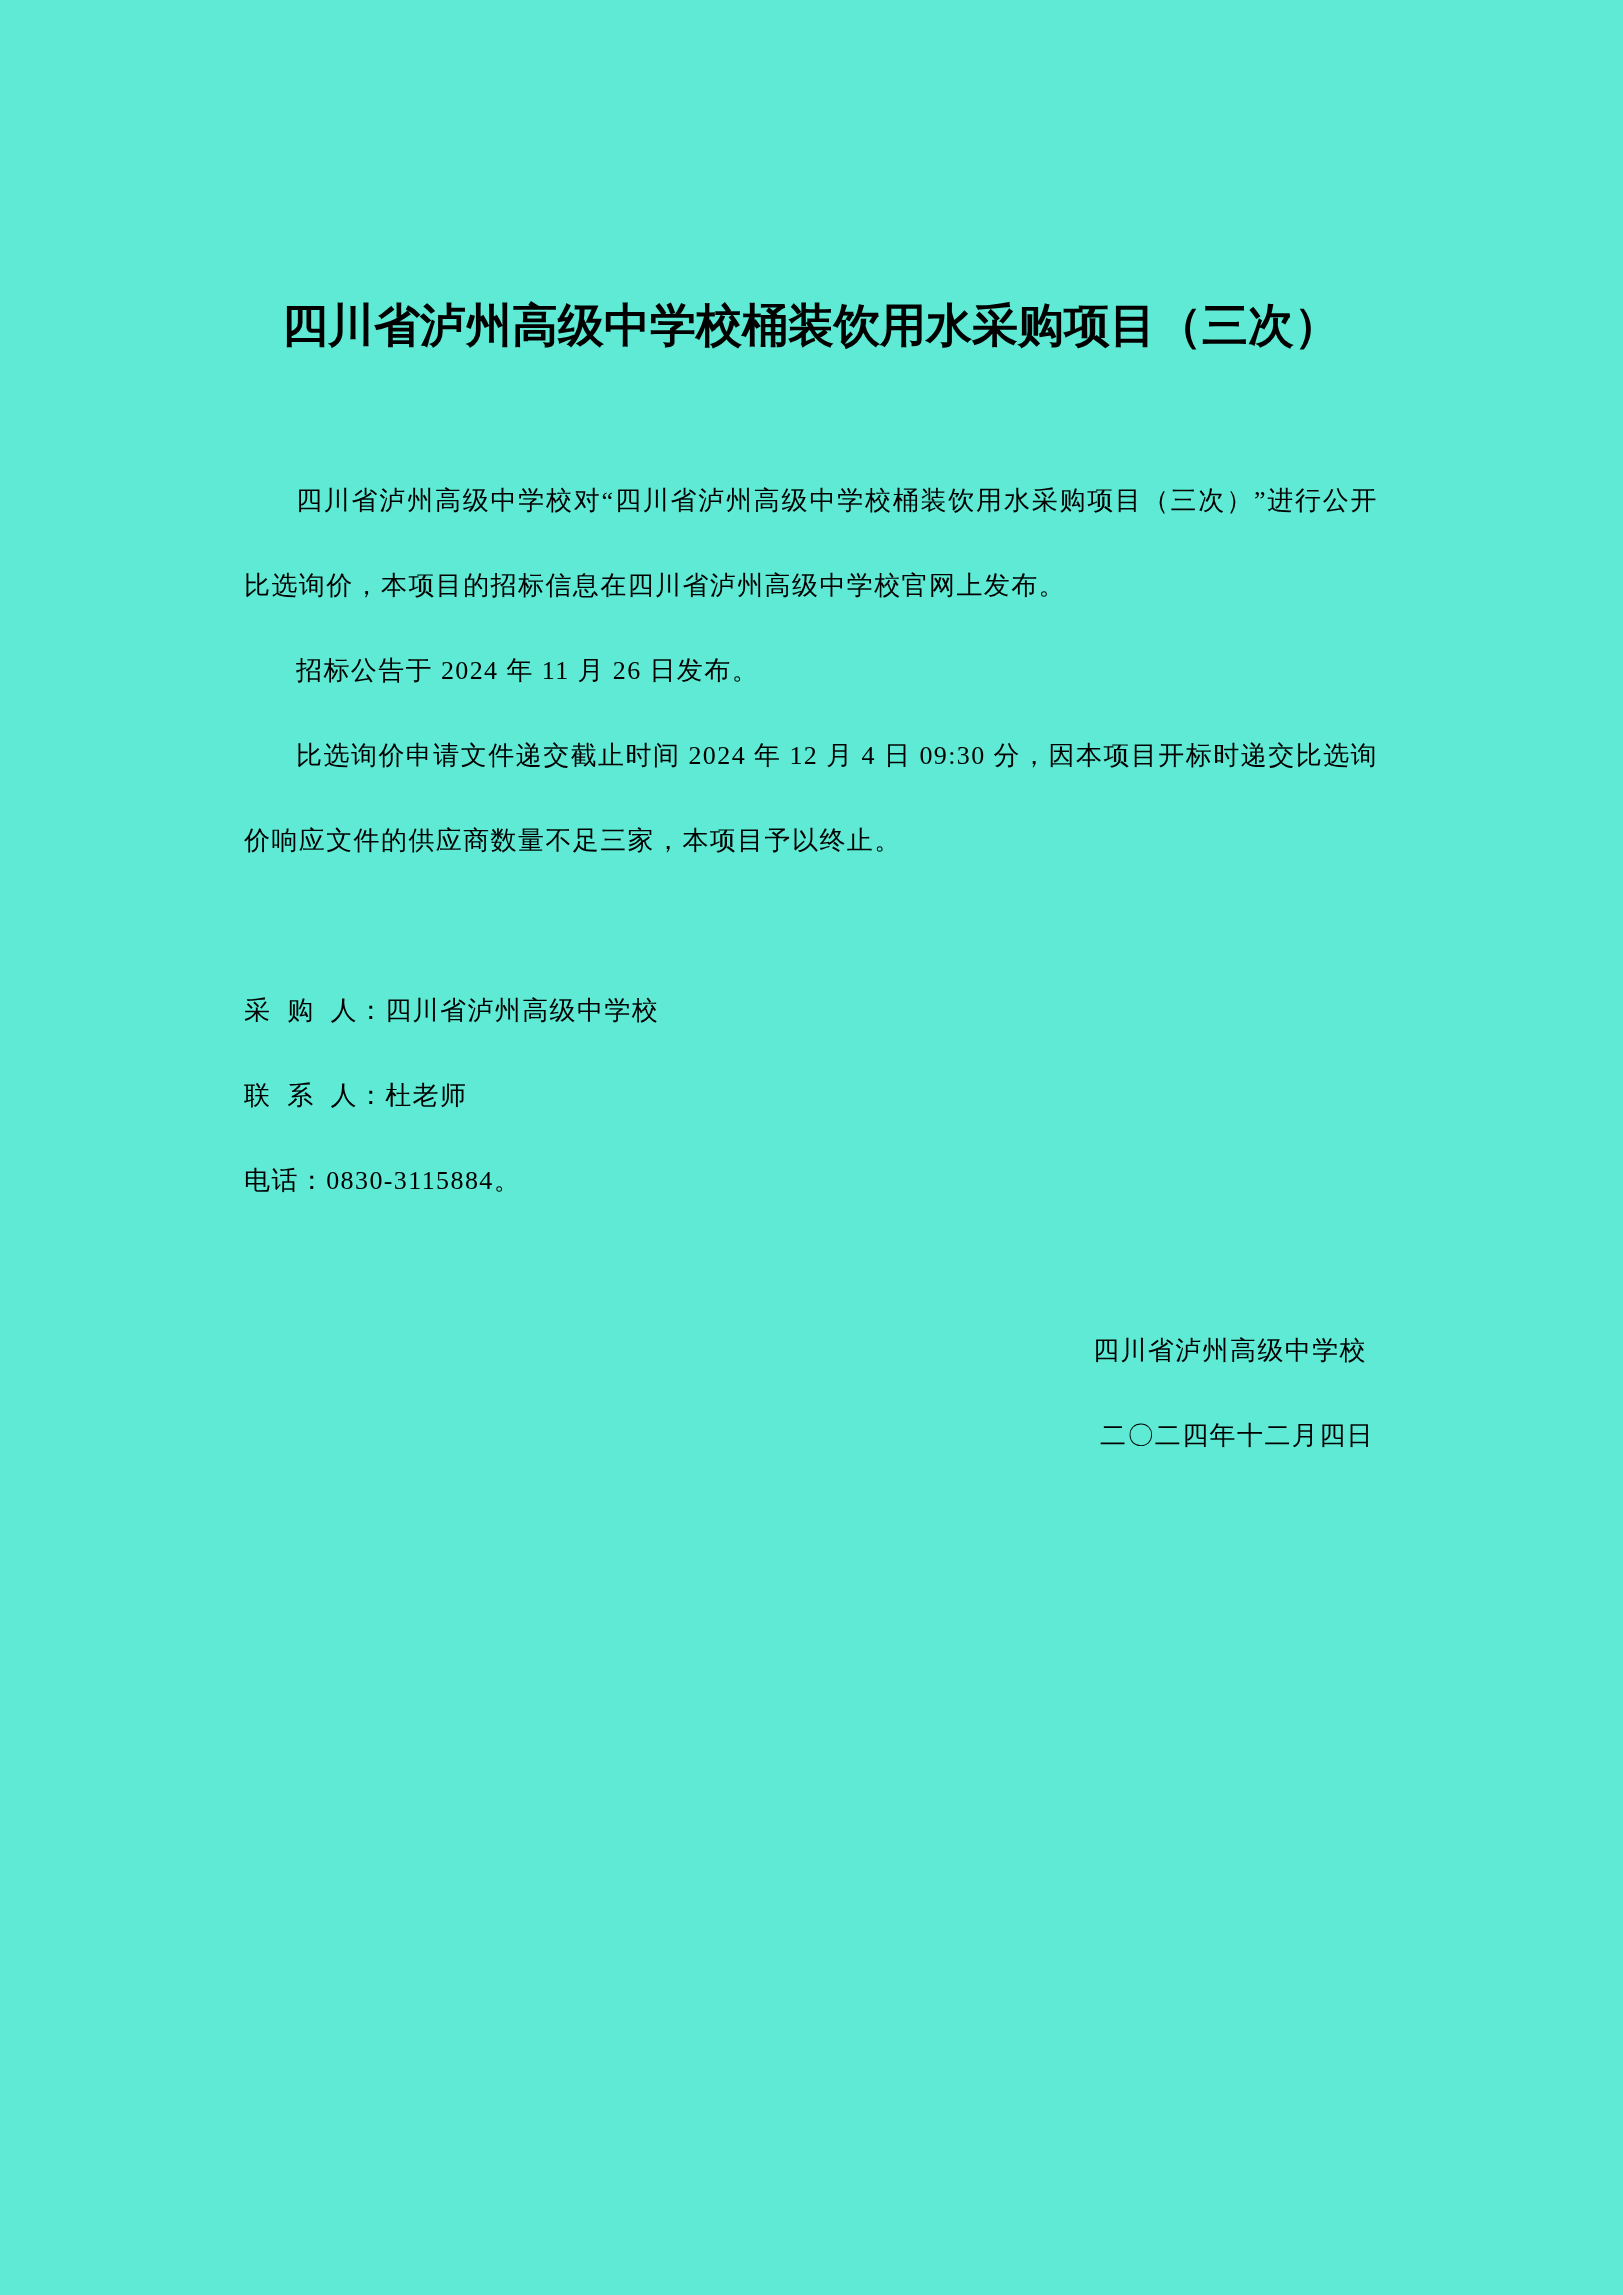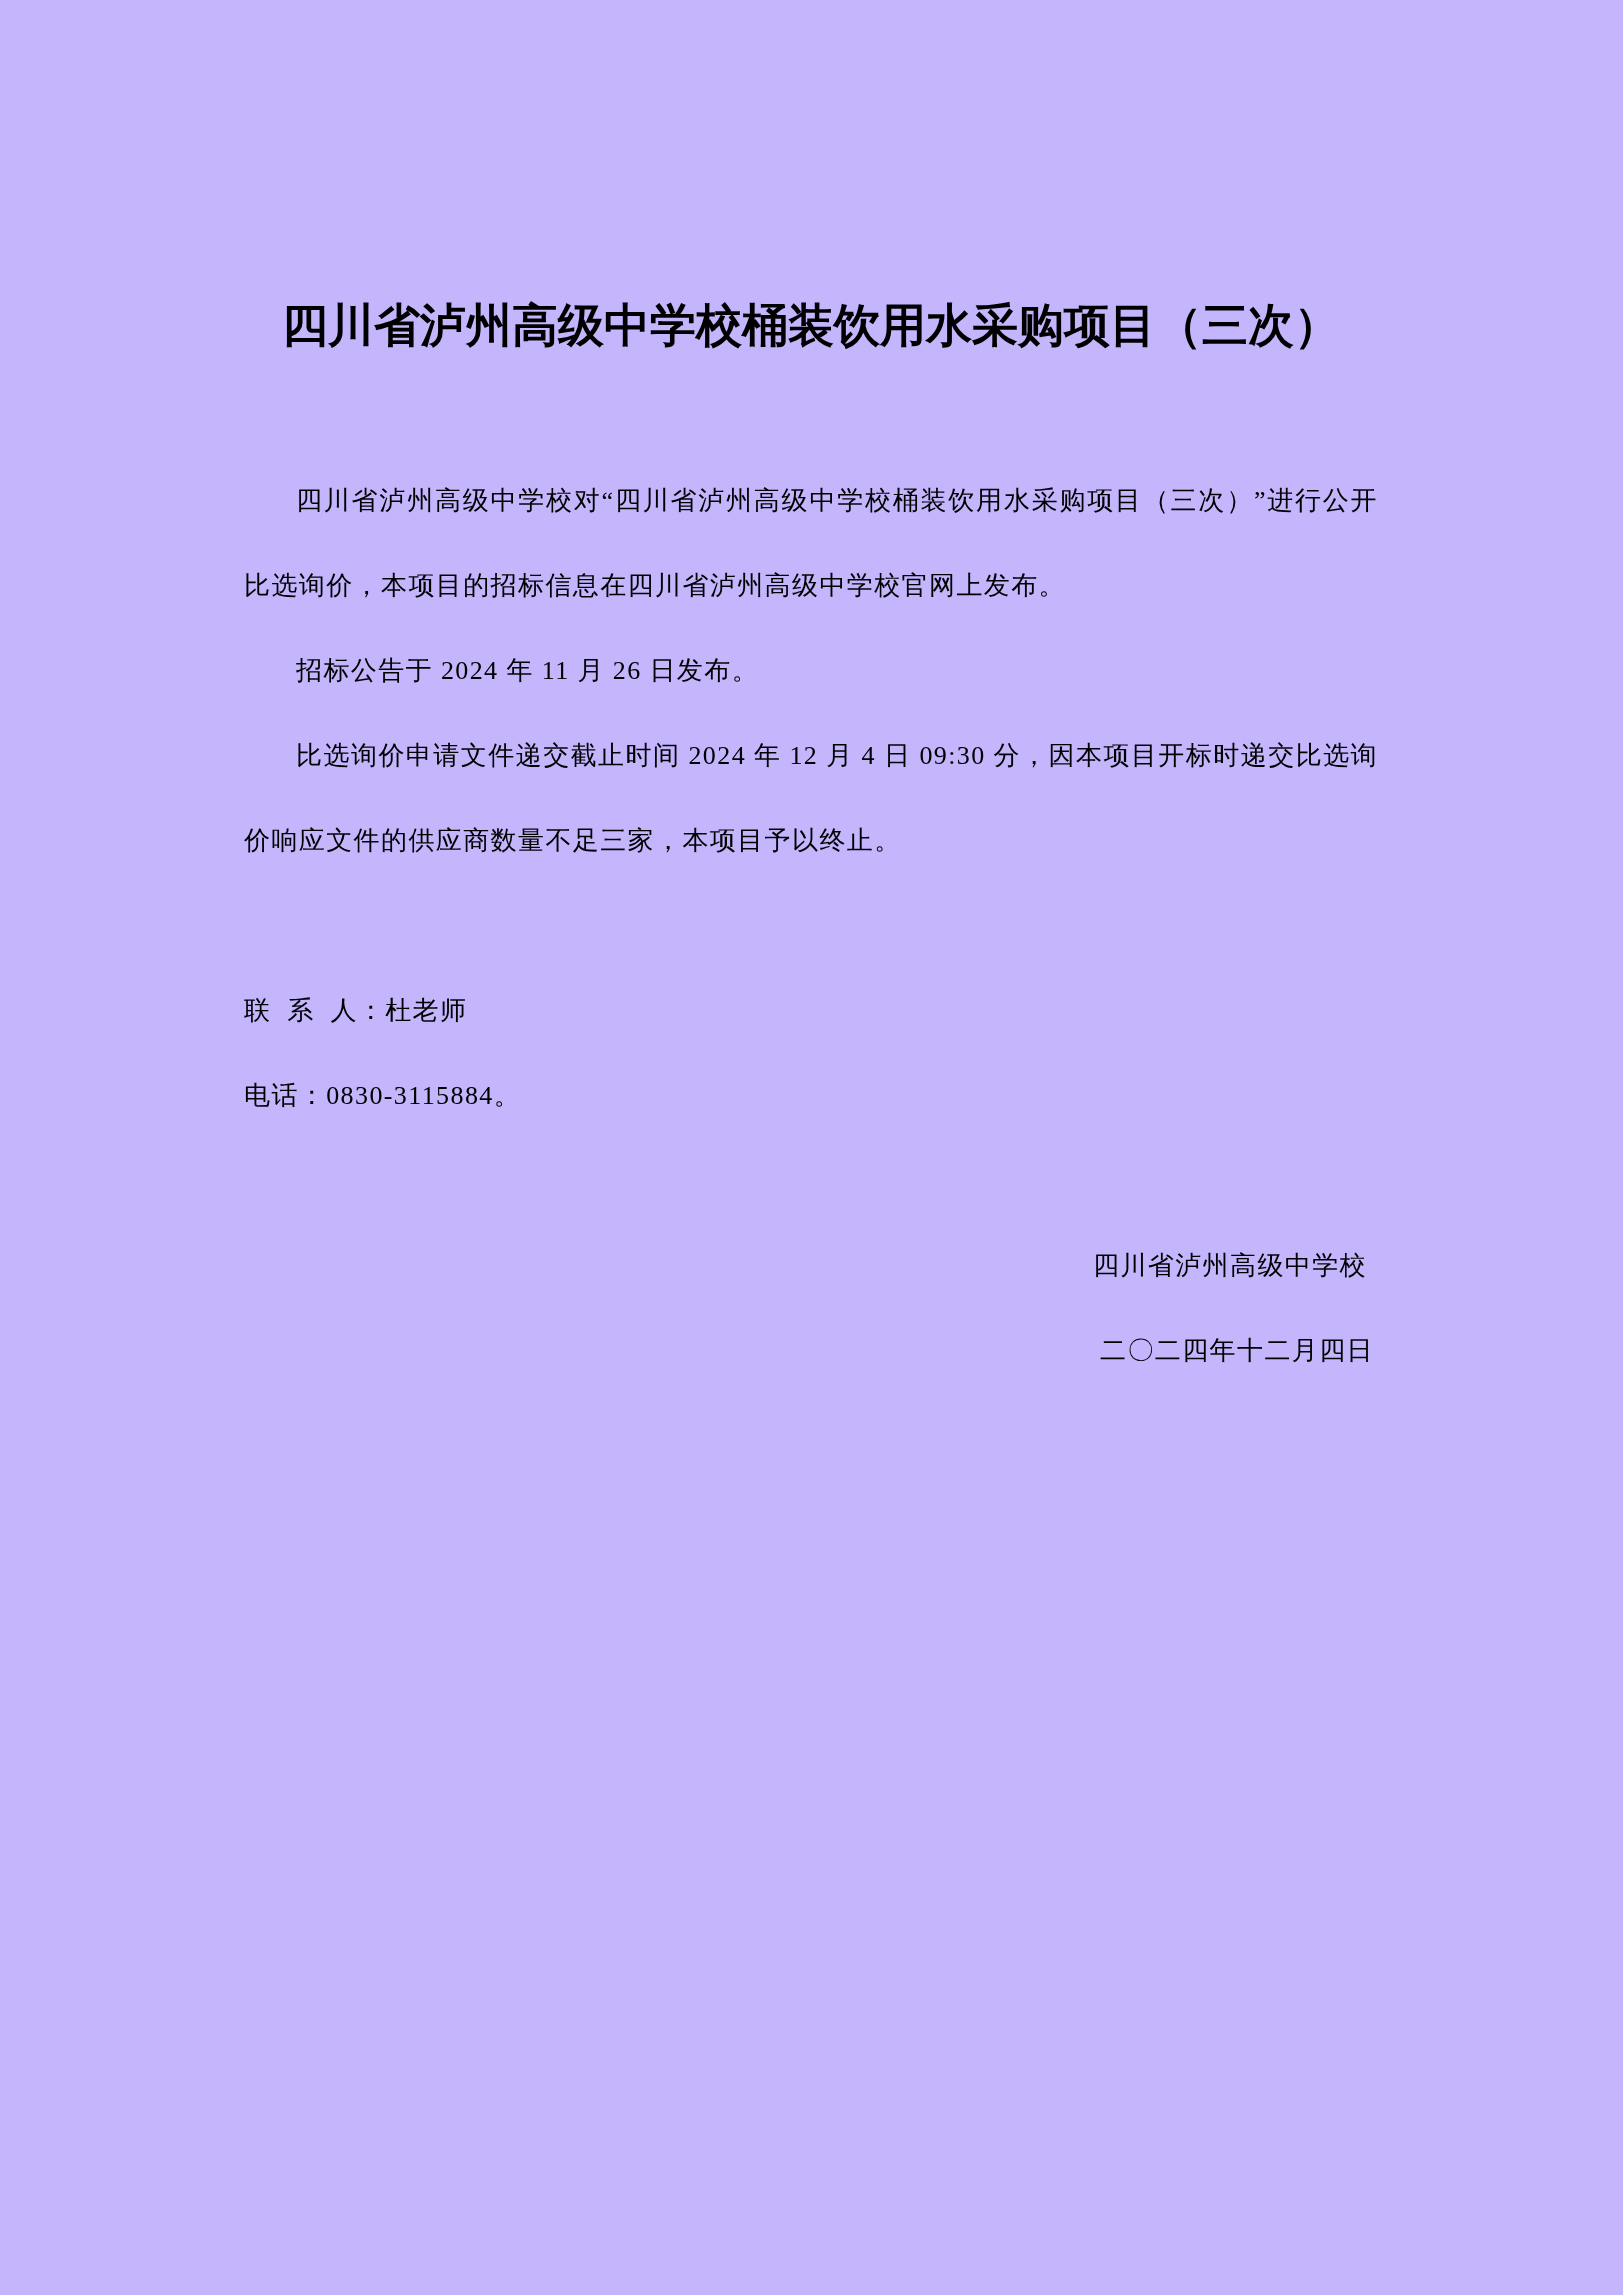--- a/index.html
+++ b/index.html
@@ -4,21 +4,21 @@
 <style>
   html, body {
     margin: 0;
     padding: 0;
     background: #ffffff;
   }
   .page {
     position: relative;
     width: 1623px;
     height: 2295px;
-    background: #c4b5fd;
+    background: #5eead4;
     color: #000000;
     font-family: "Liberation Serif", "DejaVu Serif", serif;
     box-sizing: border-box;
     overflow: hidden;
   }
   .content {
     box-sizing: border-box;
     padding: 278px 245px 0 244px;
   }
   .doc-title {
@@ -71,20 +71,21 @@
       <span class="title-line">四川省泸州高级中学校桶装饮用水采购项目（三次）</span>
     </h1>
 
     <p class="para indent">四川省泸州高级中学校对“四川省泸州高级中学校桶装饮用水采购项目（三次）”进行公开比选询价，本项目的招标信息在四川省泸州高级中学校官网上发布。</p>
 
     <p class="para indent">招标公告于 2024 年 11 月 26 日发布。</p>
 
     <p class="para indent">比选询价申请文件递交截止时间 2024 年 12 月 4 日 09:30 分，因本项目开标时递交比选询价响应文件的供应商数量不足三家，本项目予以终止。</p>
 
     <div class="contact-block">
+      <p class="para">采  购  人：四川省泸州高级中学校</p>
       <p class="para">联  系  人：杜老师</p>
       <p class="para">电话：0830-3115884。</p>
     </div>
 
     <div class="signature-block">
       <p class="para sig-org">四川省泸州高级中学校</p>
       <p class="para sig-date">二〇二四年十二月四日</p>
     </div>
 
   </div>

